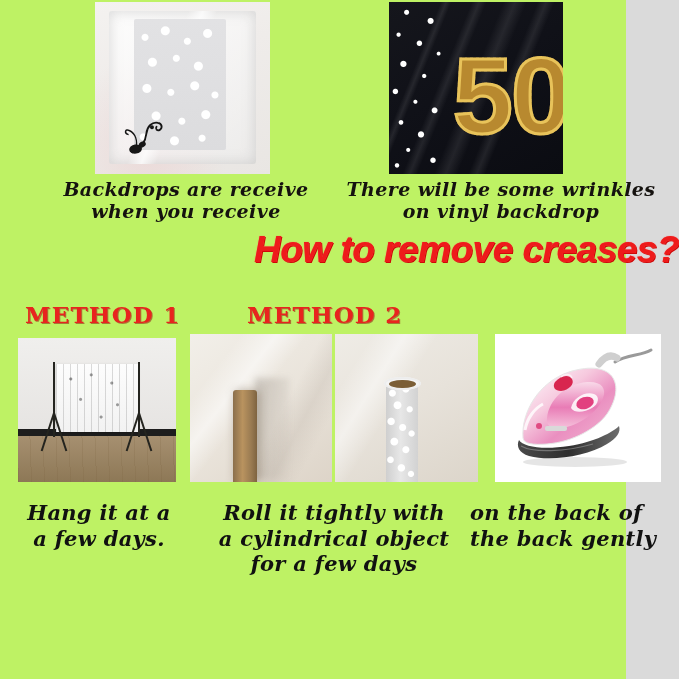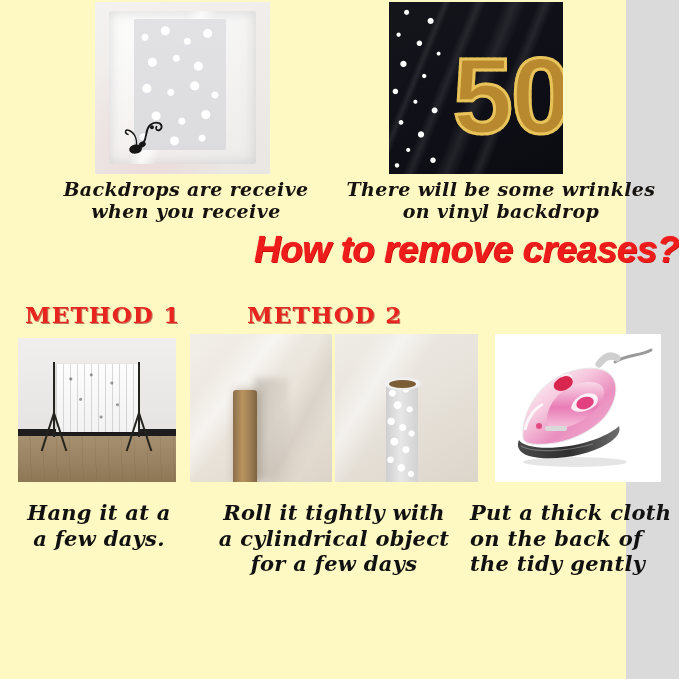--- a/index.html
+++ b/index.html
@@ -12,21 +12,21 @@
     height: 679px;
     background: #dadada;
     font-family: "Liberation Serif", serif;
     overflow: hidden;
     position: relative;
   }
   .page {
     position: relative;
     width: 626px;
     height: 679px;
-    background: #fef9c3;
+    background: #bef264;
   }
 
   
   .abs { position: absolute; }
 
   
   .photo {
     position: absolute;
     overflow: hidden;
     background: #dadada;
@@ -422,18 +422,17 @@
     <div>a few days.</div>
   </div>
 
   <div class="abs caption-bottom" id="caption-method-2">
     <div>Roll it tightly with</div>
     <div>a cylindrical object</div>
     <div>for a few days</div>
   </div>
 
   <div class="abs caption-bottom" id="caption-method-3">
-    <div>Put a thick cloth</div>
     <div>on the back of</div>
-    <div>the tidy gently</div>
+    <div>the back gently</div>
   </div>
 
 </div>
 
 </body></html>

